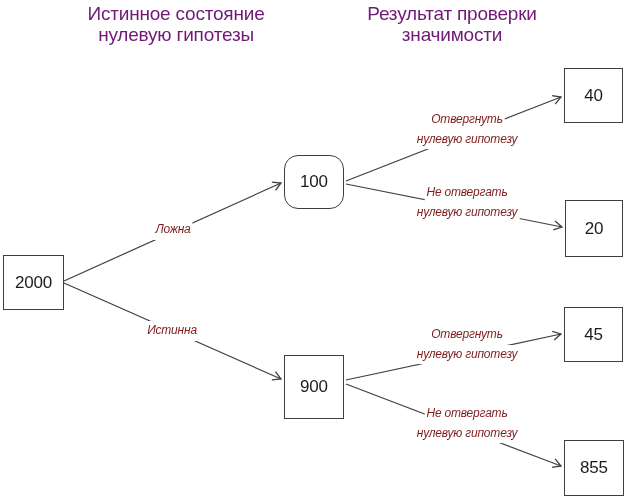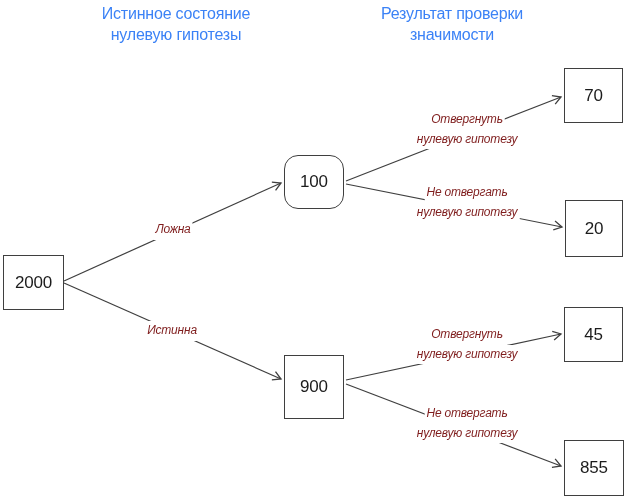--- a/index.html
+++ b/index.html
@@ -36,25 +36,25 @@
     align-items: center;
     justify-content: center;
     font-size: 17px;
     letter-spacing: -0.2px;
     color: #1c1c1c;
   }
   .col-header {
     position: absolute;
     transform: translateX(-50%);
     text-align: center;
-    font-size: 16px;
+    font-size: 19px;
     line-height: 20.5px;
     letter-spacing: -0.2px;
     white-space: nowrap;
-    color: #3b82f6;
+    color: #701a75;
   }
   .edge-label {
     position: absolute;
     transform: translateX(-50%);
     text-align: center;
     font-size: 12px;
     line-height: 19.5px;
     letter-spacing: -0.2px;
     white-space: nowrap;
     color: #7f1d1d;
@@ -94,21 +94,21 @@
     <span class="bg-line">Результат проверки</span><br>
     <span class="bg-line">значимости</span>
   </div>
 
   <div class="node" style="left:3px;   top:255px; width:61px; height:55px;">2000</div>
 
   <div class="node" style="left:284px; top:155px; width:60px; height:54px;border-radius:14px;">100</div>
 
   <div class="node" style="left:284px; top:355px; width:60px; height:64px;">900</div>
 
-  <div class="node" style="left:564px; top:68px;  width:59px; height:55px;">70</div>
+  <div class="node" style="left:564px; top:68px;  width:59px; height:55px;">40</div>
 
   <div class="node" style="left:565px; top:200px; width:58px; height:57px;">20</div>
 
   <div class="node" style="left:564px; top:307px; width:59px; height:55px;">45</div>
 
   <div class="node" style="left:564px; top:440px; width:60px; height:56px;">855</div>
 
   <div class="edge-label" style="left:173px; top:220px;">
     <span class="bg-line">Ложна</span>
   </div>

